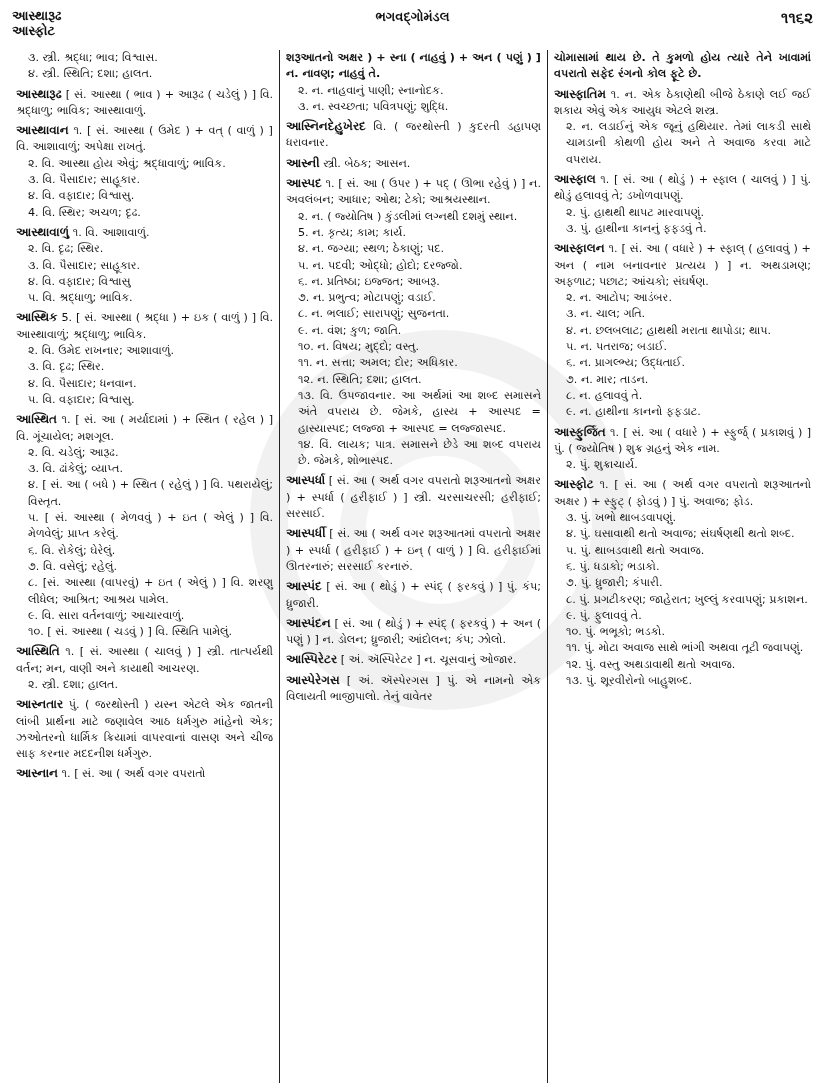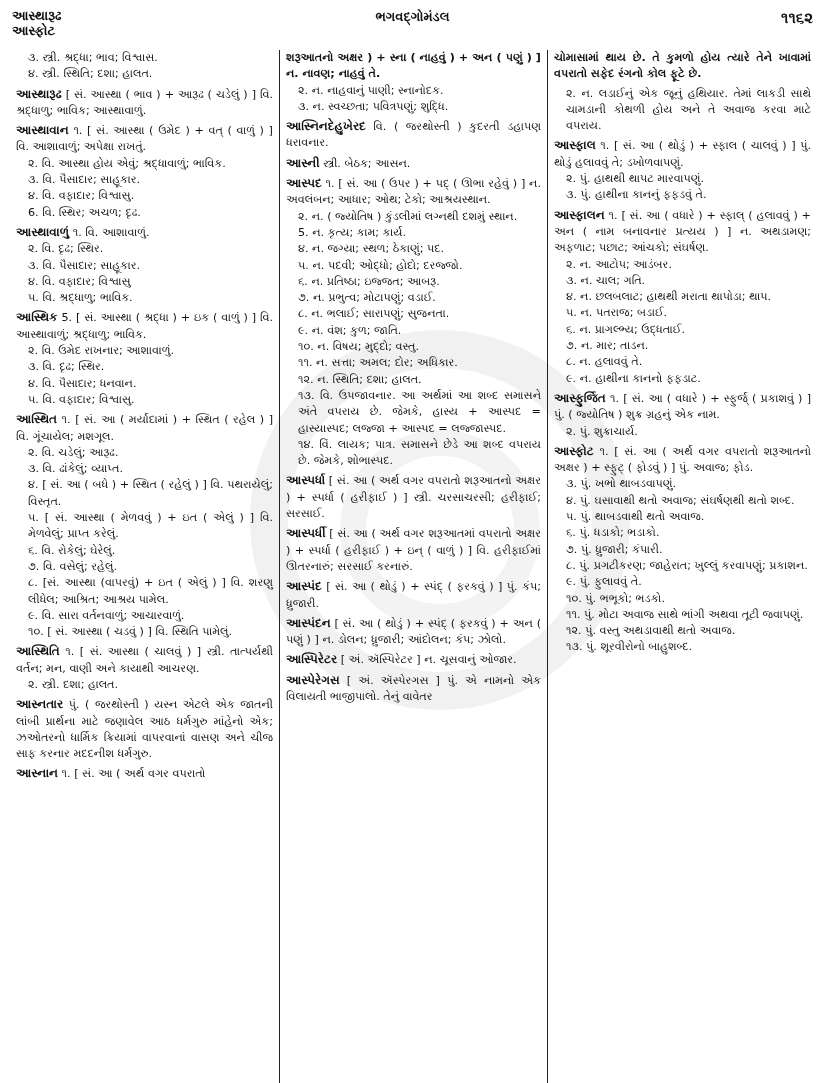--- a/index.html
+++ b/index.html
@@ -50,21 +50,21 @@
         <div class="sense"><span>૪. સ્ત્રી. સ્થિતિ; દશા; હાલત.</span></div>
       </div>
       <div class="entry">
         <div class="sense first"><span class="headword">આસ્થારૂઢ</span> <span>[ સં. આસ્થા ( ભાવ ) + આરૂઢ ( ચડેલું ) ] વિ. શ્રદ્ધાળુ; ભાવિક; આસ્થાવાળું.</span></div>
       </div>
       <div class="entry">
         <div class="sense first"><span class="headword">આસ્થાવાન</span> <span>૧. [ સં. આસ્થા ( ઉમેદ ) + વત્ ( વાળું ) ] વિ. આશાવાળું; અપેક્ષા રાખતું.</span></div>
         <div class="sense"><span>૨. વિ. આસ્થા હોય એવું; શ્રદ્ધાવાળું; ભાવિક.</span></div>
         <div class="sense"><span>૩. વિ. પૈસાદાર; સાહૂકાર.</span></div>
         <div class="sense"><span>૪. વિ. વફાદાર; વિશ્વાસુ.</span></div>
-        <div class="sense"><span>6. વિ. સ્થિર; અચળ; દૃઢ.</span></div>
+        <div class="sense"><span>4. વિ. સ્થિર; અચળ; દૃઢ.</span></div>
       </div>
       <div class="entry">
         <div class="sense first"><span class="headword">આસ્થાવાળું</span> <span>૧. વિ. આશાવાળું.</span></div>
         <div class="sense"><span>૨. વિ. દૃઢ; સ્થિર.</span></div>
         <div class="sense"><span>૩. વિ. પૈસાદાર; સાહૂકાર.</span></div>
         <div class="sense"><span>૪. વિ. વફાદાર; વિશ્વાસુ</span></div>
         <div class="sense"><span>૫. વિ. શ્રદ્ધાળુ; ભાવિક.</span></div>
       </div>
       <div class="entry">
         <div class="sense first"><span class="headword">આસ્થિક</span> <span>5. [ સં. આસ્થા ( શ્રદ્ધા ) + ઇક ( વાળું ) ] વિ. આસ્થાવાળું; શ્રદ્ધાળુ; ભાવિક.</span></div>
@@ -141,20 +141,21 @@
       </div>
       <div class="entry">
         <div class="sense first"><span class="headword">આસ્પેરેગસ</span> <span>[ અં. ઍસ્પેરગસ ] પું. એ નામનો એક વિલાયતી ભાજીપાલો. તેનું વાવેતર</span></div>
       </div>
     </div>
   <div class="col c3">
       <div class="entry">
         <div class="cont"><span>ચોમાસામાં થાય છે. તે કુમળો હોય ત્યારે તેને ખાવામાં વપરાતો સફેદ રંગનો કોલ ફૂટે છે.</span></div>
       </div>
       <div class="entry">
+        <div class="sense first"><span class="headword">આસ્ફાતિમ</span> <span>૧. ન. એક ઠેકાણેથી બીજે ઠેકાણે લઈ જઈ શકાય એવું એક આયુધ એટલે શસ્ત્ર.</span></div>
         <div class="sense"><span>૨. ન. લડાઈનું એક જૂનું હથિયાર. તેમાં લાકડી સાથે ચામડાની કોથળી હોય અને તે અવાજ કરવા માટે વપરાય.</span></div>
       </div>
       <div class="entry">
         <div class="sense first"><span class="headword">આસ્ફાલ</span> <span>૧. [ સં. આ ( થોડું ) + સ્ફાલ ( ચાલવું ) ] પું. થોડું હલાવવું તે; ડખોળવાપણું.</span></div>
         <div class="sense"><span>૨. પું. હાથથી થાપટ મારવાપણું.</span></div>
         <div class="sense"><span>૩. પું. હાથીના કાનનું ફફડવું તે.</span></div>
       </div>
       <div class="entry">
         <div class="sense first"><span class="headword">આસ્ફાલન</span> <span>૧. [ સં. આ ( વધારે ) + સ્ફાલ્ ( હલાવવું ) + અન ( નામ બનાવનાર પ્રત્યય ) ] ન. અથડામણ; અફળાટ; પછાટ; આંચકો; સંઘર્ષણ.</span></div>
         <div class="sense"><span>૨. ન. આટોપ; આડંબર.</span></div>

